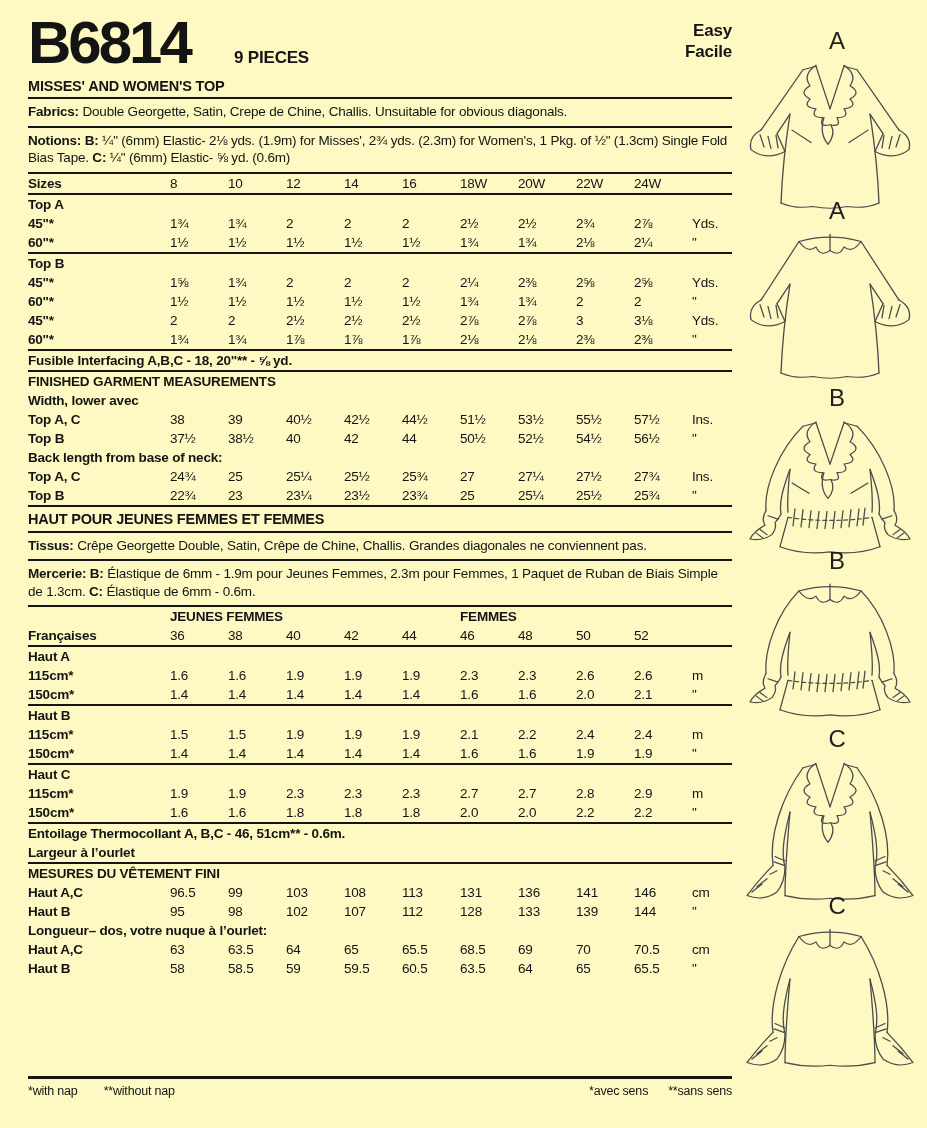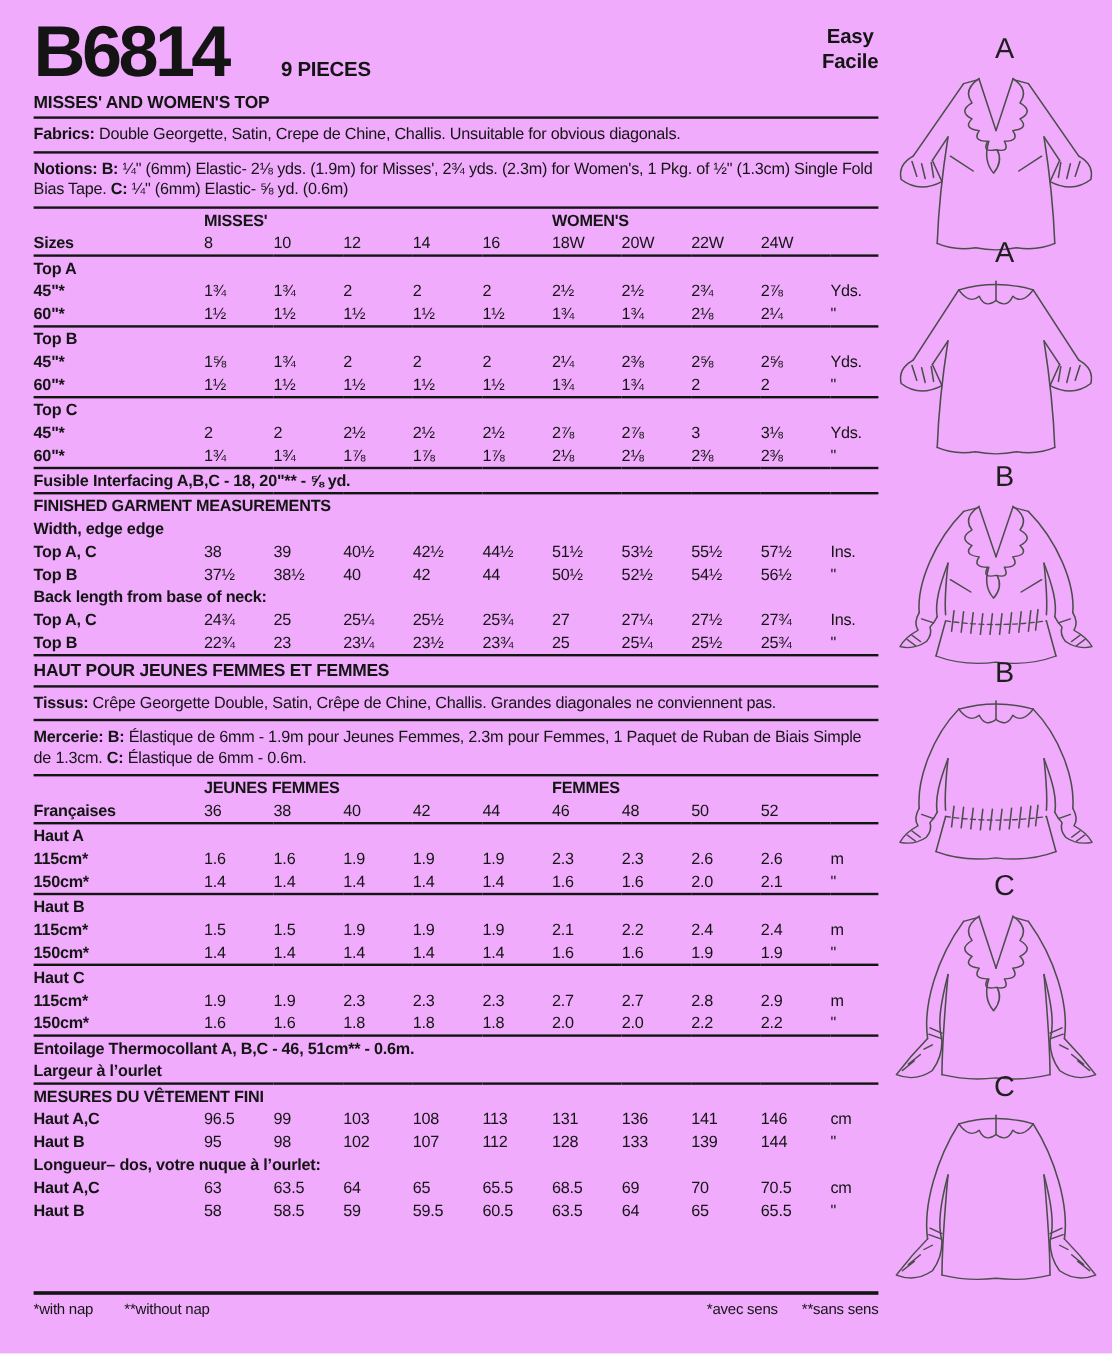--- a/index.html
+++ b/index.html
@@ -1,23 +1,23 @@
 <!DOCTYPE html>
 <html><head>
 <meta charset="utf-8">
 <style>
   html,body{margin:0;padding:0;background:#fff;}
-  .page{position:relative;width:927px;height:1128px;background:#f0abfc;overflow:hidden;
+  .page{position:relative;width:927px;height:1128px;background:#fef9c3;overflow:hidden;
         font-family:"Liberation Sans","DejaVu Sans",sans-serif;color:#141414;letter-spacing:-0.2px;}
   .left-col{position:absolute;left:28px;top:12px;width:704px;height:1100px;}
   
   .hdr{position:relative;height:64px;}
   .pattern-number{display:inline-block;font-size:60px;font-weight:800;letter-spacing:-3px;line-height:62px;}
   .pieces{display:inline-block;font-size:17px;font-weight:600;margin-left:40px;vertical-align:baseline;}
-  .difficulty{position:absolute;right:0;top:8px;text-align:center;font-size:17px;font-weight:700;line-height:21px;}
+  .difficulty{position:absolute;right:0;top:8px;text-align:right;font-size:17px;font-weight:700;line-height:21px;}
   .title{font-size:14.5px;font-weight:700;padding:2px 0 3px;border-bottom:2.4px solid #141414;}
   .fr-title{border-top:2.6px solid #141414;border-bottom:2.2px solid #141414;padding:4px 0;}
   .para{margin:0;padding:4px 0 5px;border-bottom:2.2px solid #141414;font-size:13.5px;line-height:17.5px;}
   .para .b{font-weight:700;margin-top:32px;}
   .b{font-weight:700;}
   
   table{border-collapse:collapse;table-layout:fixed;width:704px;}
   col.c-lbl{width:142px;} col.c-sz{width:58px;} col.c-un{width:40px;}
   td{font-size:13.5px;line-height:13.5px;padding:3px 0 2.5px;vertical-align:bottom;white-space:nowrap;overflow:visible;}
   tr.rule td{border-top:2.4px solid #141414;}
@@ -63,25 +63,20 @@
           <col class="c-sz">
           <col class="c-sz">
         <col class="c-sz">
           <col class="c-sz">
           <col class="c-sz">
           <col class="c-sz">
           <col class="c-sz">
           <col class="c-un">
       </colgroup>
       <tbody>
-          <tr class="tr-group">
-            <td></td>
-            <td class="b" colspan="5">MISSES'</td>
-            <td class="b" colspan="5">WOMEN'S</td>
-          </tr>
           <tr class="tr-header">
             <td class="b lbl">Sizes</td>
             <td class="b num">8</td>
             <td class="b num">10</td>
             <td class="b num">12</td>
             <td class="b num">14</td>
             <td class="b num">16</td>
             <td class="b num">18W</td>
             <td class="b num">20W</td>
             <td class="b num">22W</td>
@@ -139,23 +134,20 @@
             <td class="num">1½</td>
             <td class="num">1½</td>
             <td class="num">1½</td>
             <td class="num">1½</td>
             <td class="num">1¾</td>
             <td class="num">1¾</td>
             <td class="num">2</td>
             <td class="num">2</td>
             <td class="num unit">"</td>
           </tr>
-          <tr class="tr-section rule">
-            <td class="b" colspan="11">Top C</td>
-          </tr>
           <tr class="tr-data">
             <td class="b lbl">45"*</td>
             <td class="num">2</td>
             <td class="num">2</td>
             <td class="num">2½</td>
             <td class="num">2½</td>
             <td class="num">2½</td>
             <td class="num">2⅞</td>
             <td class="num">2⅞</td>
             <td class="num">3</td>
@@ -175,21 +167,21 @@
             <td class="num">2⅜</td>
             <td class="num unit">"</td>
           </tr>
           <tr class="tr-note rule">
             <td class="b" colspan="11">Fusible Interfacing A,B,C - 18, 20"** - ⅝ yd.</td>
           </tr>
           <tr class="tr-note rule">
             <td class="b" colspan="11">FINISHED GARMENT MEASUREMENTS</td>
           </tr>
           <tr class="tr-note">
-            <td class="b" colspan="11">Width, edge edge</td>
+            <td class="b" colspan="11">Width, lower avec</td>
           </tr>
           <tr class="tr-data">
             <td class="b lbl">Top A, C</td>
             <td class="num">38</td>
             <td class="num">39</td>
             <td class="num">40½</td>
             <td class="num">42½</td>
             <td class="num">44½</td>
             <td class="num">51½</td>
             <td class="num">53½</td>

